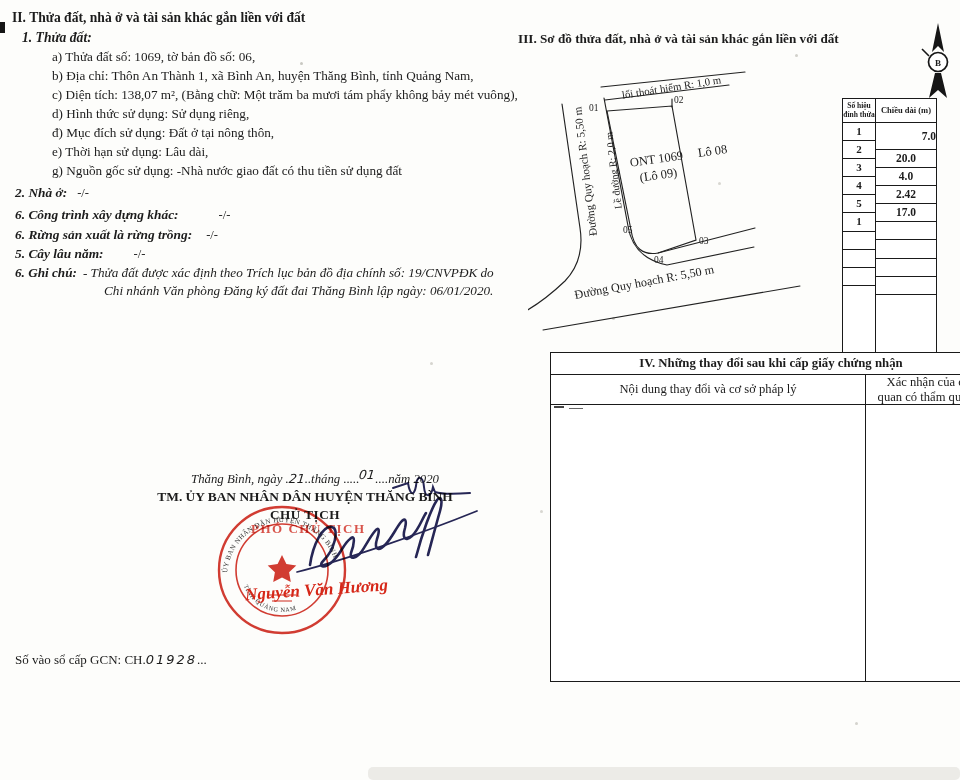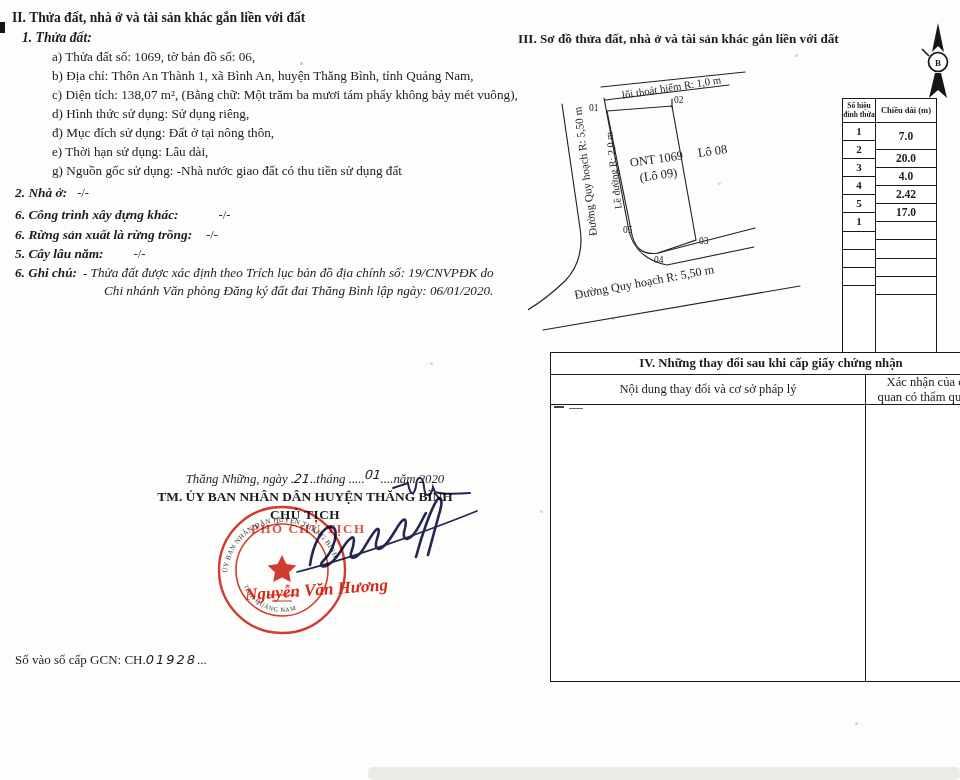--- a/index.html
+++ b/index.html
@@ -31,21 +31,21 @@
   .vt-right{flex:1;box-sizing:border-box;overflow:hidden;}
   .vt-h{height:24px;border-bottom:1.3px solid #1a1a1a;font-size:7.5px;font-weight:bold;
         text-align:center;line-height:1.2;padding-top:2px;box-sizing:border-box;}
   .vt-h2{height:24px;border-bottom:1.3px solid #1a1a1a;font-size:8.5px;font-weight:bold;
         text-align:center;line-height:22px;box-sizing:border-box;}
   .vt-c{height:18.1px;border-bottom:1.3px solid #1a1a1a;text-align:center;font-size:11px;
         font-weight:bold;line-height:16px;box-sizing:border-box;}
   .vt-c.last{border-bottom:none;}
   .vt-cr{height:18.1px;border-bottom:1.3px solid #1a1a1a;text-align:center;font-size:11.5px;
         font-weight:bold;line-height:17px;box-sizing:border-box;}
-  .vt-cr.first{height:27px;line-height:26px;}
+  .vt-cr.first{height:27px;line-height:26px;text-align:right;}
   .vt-cr.last{border-bottom:none;}
 
   
   .t4{left:508px;top:352px;width:442px;height:330px;border:1.6px solid #1a1a1a;
       box-sizing:border-box;background:#fff;display:flex;flex-direction:column;margin-left:42px;}
   .t4-title{height:21px;border-bottom:1.3px solid #1a1a1a;text-align:center;
       font-weight:bold;font-size:12.8px;line-height:20px;}
   .t4-head{height:29px;display:flex;border-bottom:1.3px solid #1a1a1a;}
   .t4-h1{width:315px;border-right:1.3px solid #1a1a1a;box-sizing:border-box;
       display:flex;align-items:center;justify-content:center;font-size:12.6px;}
@@ -194,21 +194,21 @@
     <div class="t4-body">
       <div class="t4-b1">
         <span class="dash-art"></span>
         <span class="dash-art2"></span>
       </div>
       <div class="t4-b2"></div>
     </div>
   </div>
 
   <div class="abs dateline">
-    <span>Thăng Những, ngày .</span><span class="hw">21</span><span>..tháng .....</span><span class="hw hw-raised">01</span><span>....năm 2020</span>
+    <span>Thăng Bình, ngày .</span><span class="hw">21</span><span>..tháng .....</span><span class="hw hw-raised">01</span><span>....năm 2020</span>
   </div>
   <div class="abs orgline">TM. ỦY BAN NHÂN DÂN HUYỆN THĂNG BÌNH</div>
   <div class="abs titleline">CHỦ TỊCH</div>
   <div class="abs stamptitle">PHÓ CHỦ TỊCH</div>
 
   <svg class="abs sealsvg" width="145" height="135" viewBox="0 0 145 135">
     <g stroke="#cf2b20" fill="none">
       <circle cx="72" cy="67" r="63" stroke-width="2.4"></circle>
       <circle cx="72" cy="67" r="46" stroke-width="1.6"></circle>
     </g>

